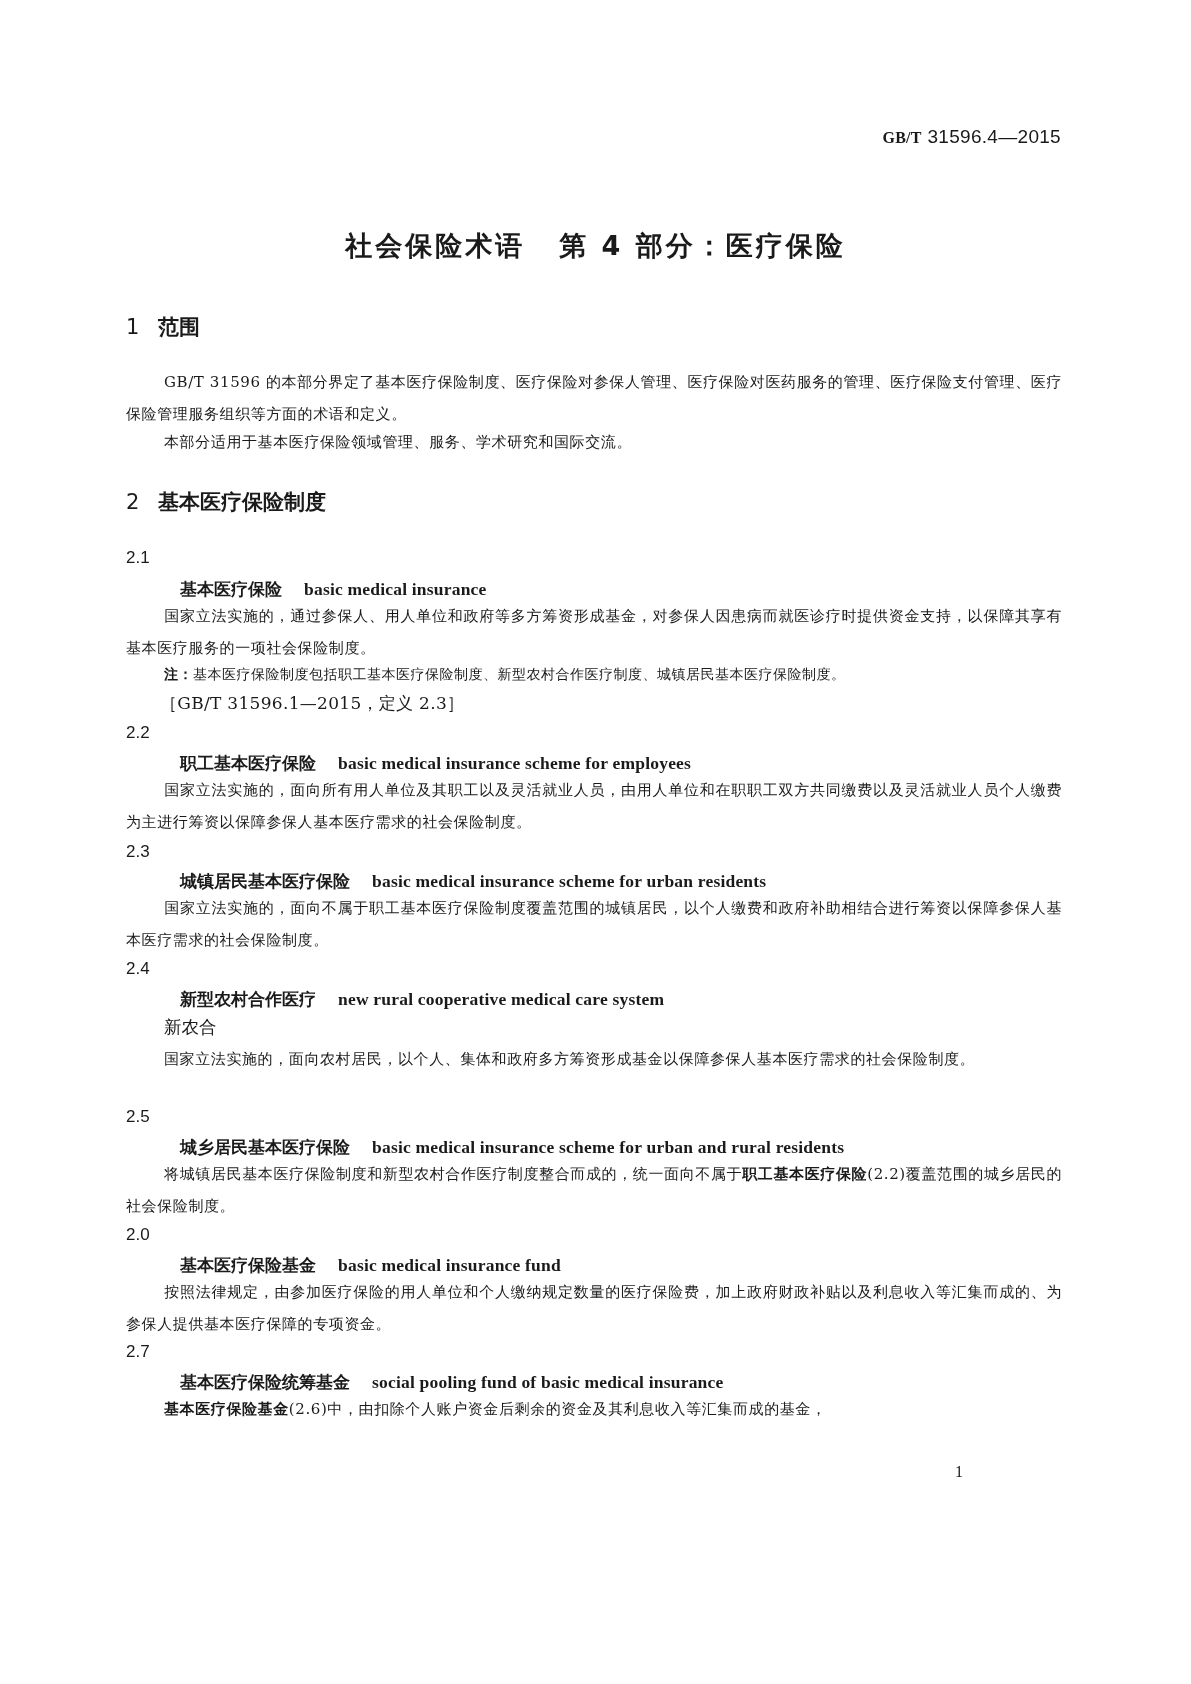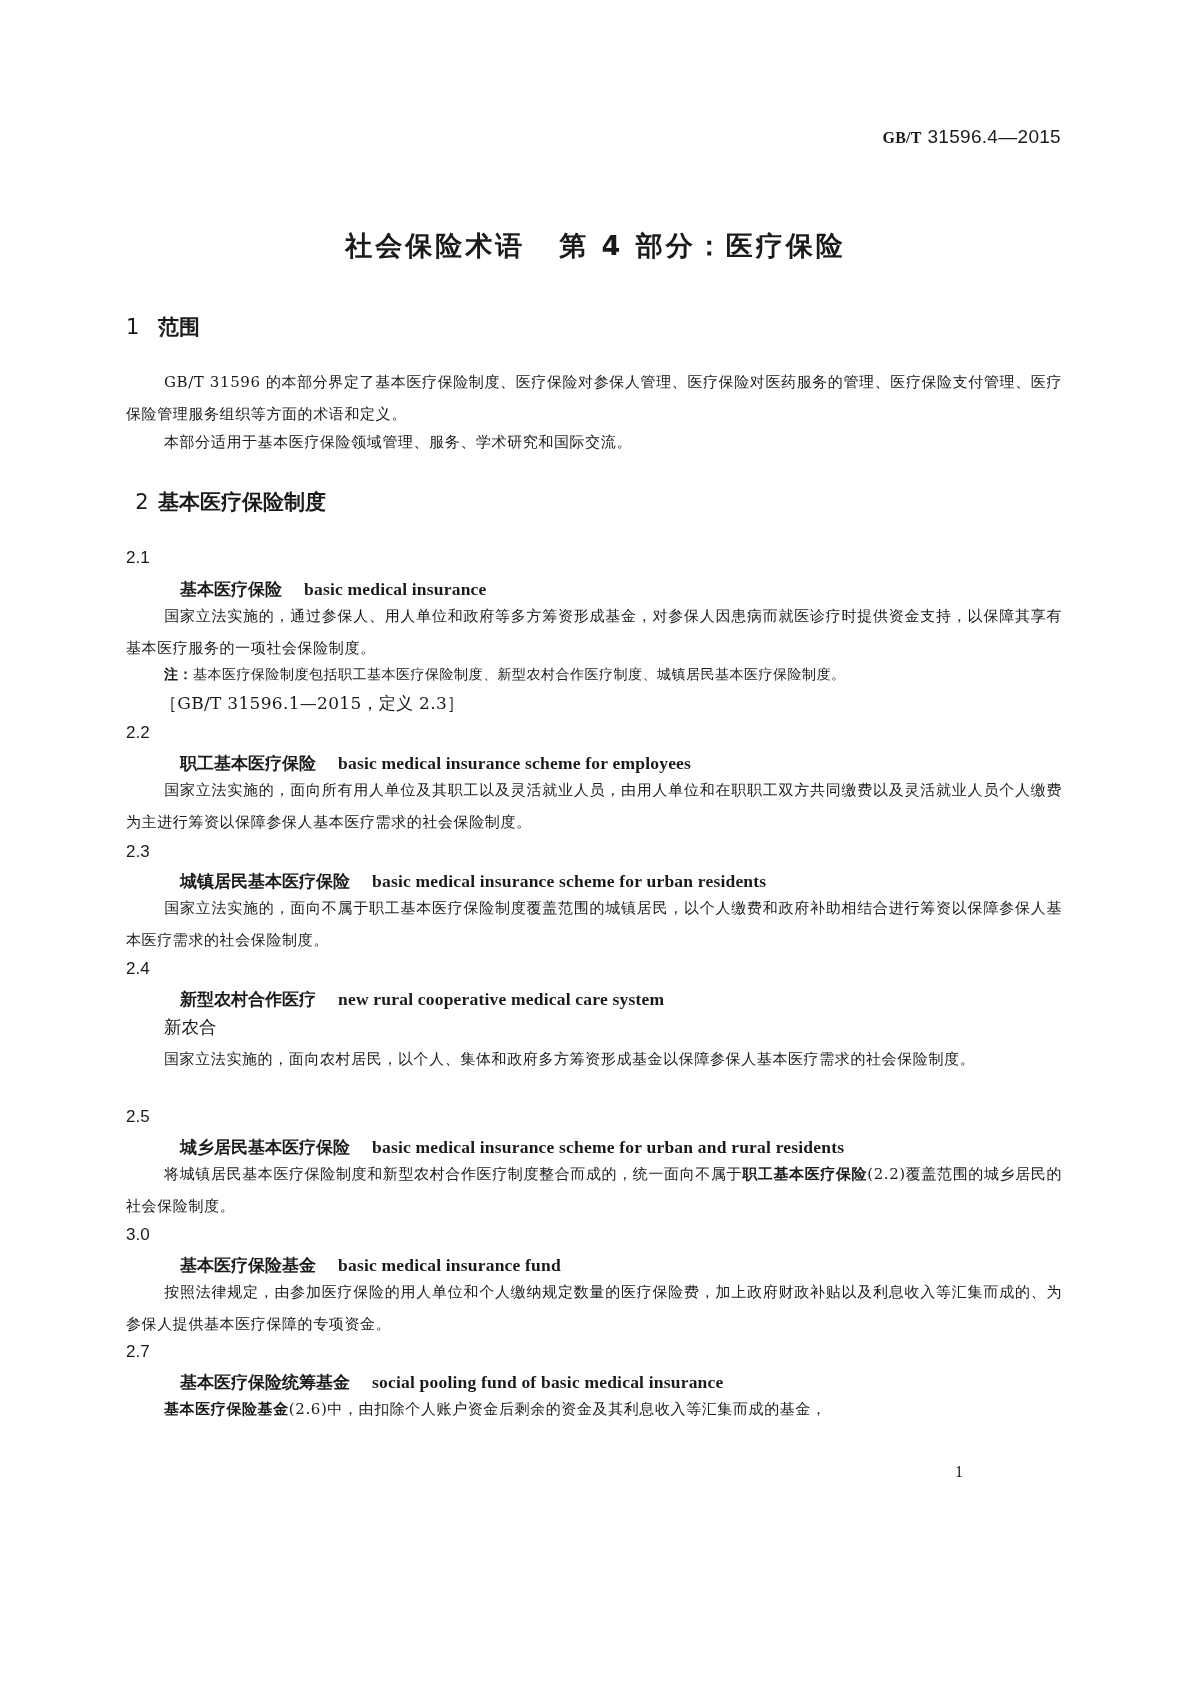--- a/index.html
+++ b/index.html
@@ -61,21 +61,21 @@
 <div class="abs sec-head" style="top:313px;">
   <span class="num">1</span><span>范围</span>
 </div>
 <div class="abs para" style="top:366px;">
   <span class="indent"></span><span>GB/T 31596 的本部分界定了基本医疗保险制度、医疗保险对参保人管理、医疗保险对医药服务的管理、医疗保险支付管理、医疗保险管理服务组织等方面的术语和定义。</span>
 </div>
 <div class="abs para" style="top:426px;">
   <span class="indent"></span><span>本部分适用于基本医疗保险领域管理、服务、学术研究和国际交流。</span>
 </div>
 
-<div class="abs sec-head" style="top:488px;text-align:center;">
+<div class="abs sec-head" style="top:488px;">
   <span class="num">2</span><span>基本医疗保险制度</span>
 </div>
 
 <div class="abs term-num" style="top:548px;">2.1</div>
 <div class="abs term" style="top:578px;">
   <span>基本医疗保险</span><span class="en">basic medical insurance</span>
 </div>
 <div class="abs para" style="top:600px;">
   <span class="indent"></span><span>国家立法实施的，通过参保人、用人单位和政府等多方筹资形成基金，对参保人因患病而就医诊疗时提供资金支持，以保障其享有基本医疗服务的一项社会保险制度。</span>
 </div>
@@ -110,21 +110,21 @@
 </div>
 
 <div class="abs term-num" style="top:1107px;">2.5</div>
 <div class="abs term" style="top:1136px;">
   <span>城乡居民基本医疗保险</span><span class="en">basic medical insurance scheme for urban and rural residents</span>
 </div>
 <div class="abs para" style="top:1158px;">
   <span class="indent"></span><span>将城镇居民基本医疗保险制度和新型农村合作医疗制度整合而成的，统一面向不属于</span><span class="b">职工基本医疗保险</span><span>(2.2)覆盖范围的城乡居民的社会保险制度。</span>
 </div>
 
-<div class="abs term-num" style="top:1225px;">3.0</div>
+<div class="abs term-num" style="top:1225px;">2.0</div>
 <div class="abs term" style="top:1254px;">
   <span>基本医疗保险基金</span><span class="en">basic medical insurance fund</span>
 </div>
 <div class="abs para" style="top:1276px;">
   <span class="indent"></span><span>按照法律规定，由参加医疗保险的用人单位和个人缴纳规定数量的医疗保险费，加上政府财政补贴以及利息收入等汇集而成的、为参保人提供基本医疗保障的专项资金。</span>
 </div>
 
 <div class="abs term-num" style="top:1342px;">2.7</div>
 <div class="abs term" style="top:1371px;">
   <span>基本医疗保险统筹基金</span><span class="en">social pooling fund of basic medical insurance</span>

